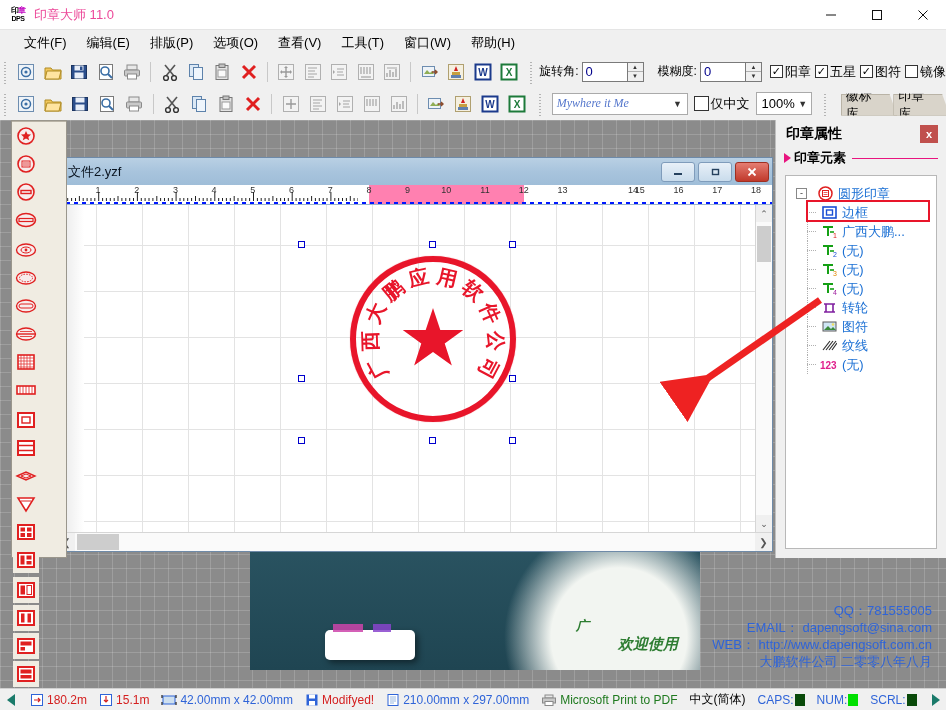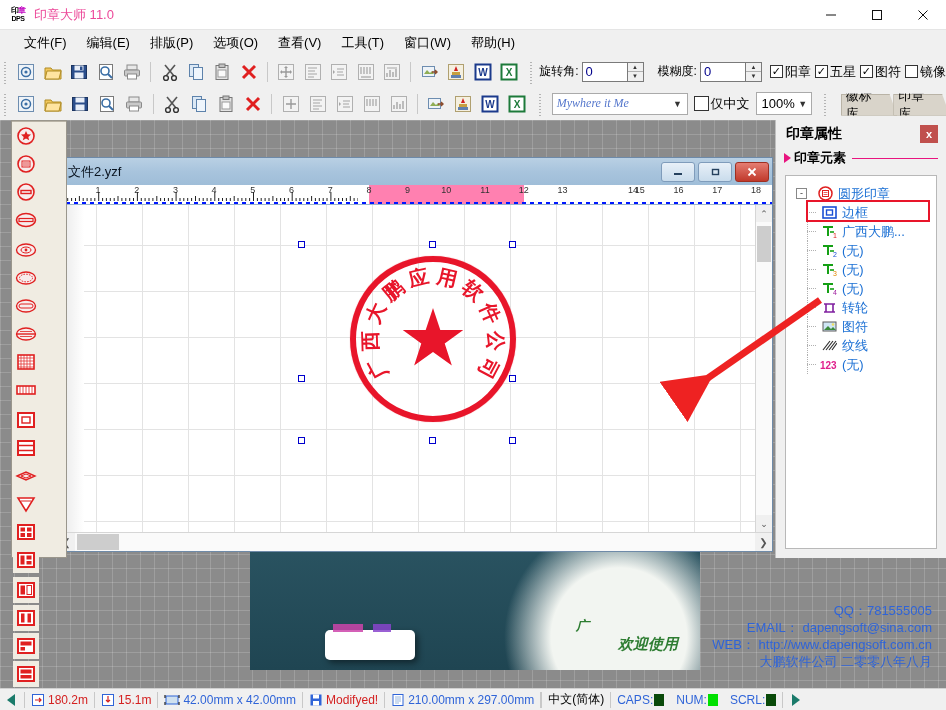--- a/index.html
+++ b/index.html
@@ -1098,20 +1098,28 @@
     </div>
     <div class="sb-div"></div>
     <div class="sb-cell sb-blue">
       <svg width="14" height="14" style="margin-right:3px">
           <rect x="2" y="1.5" width="10" height="11" fill="#fff" stroke="#2f64d8"></rect>
           <path d="M4 4h6M4 6h6M4 8h6M4 10h4" stroke="#7fa5d8" stroke-width=".8"></path>
         </svg>
       <span>210.00mm x 297.00mm</span>
     </div>
     <div class="sb-div"></div>
+    <div class="sb-cell sb-green">
+      <svg width="16" height="14" style="margin-right:3px">
+          <rect x="4" y="2" width="8" height="3" fill="#e8e8e8" stroke="#8a8a8a"></rect>
+          <rect x="1.5" y="5" width="13" height="5" fill="#c9c9c9" stroke="#8a8a8a"></rect>
+          <rect x="4" y="8.5" width="8" height="4" fill="#fff" stroke="#8a8a8a"></rect>
+        </svg>
+      <span>Microsoft Print to PDF</span>
+    </div>
     <div class="sb-div"></div>
     <div class="sb-cell sb-black">
       <span>中文(简体)</span>
     </div>
     <div class="sb-div"></div>
     <div class="sb-cell sb-blue">
       <span>CAPS:</span>
       <span class="ledd"></span>
     </div>
     <div class="sb-cell sb-blue">

